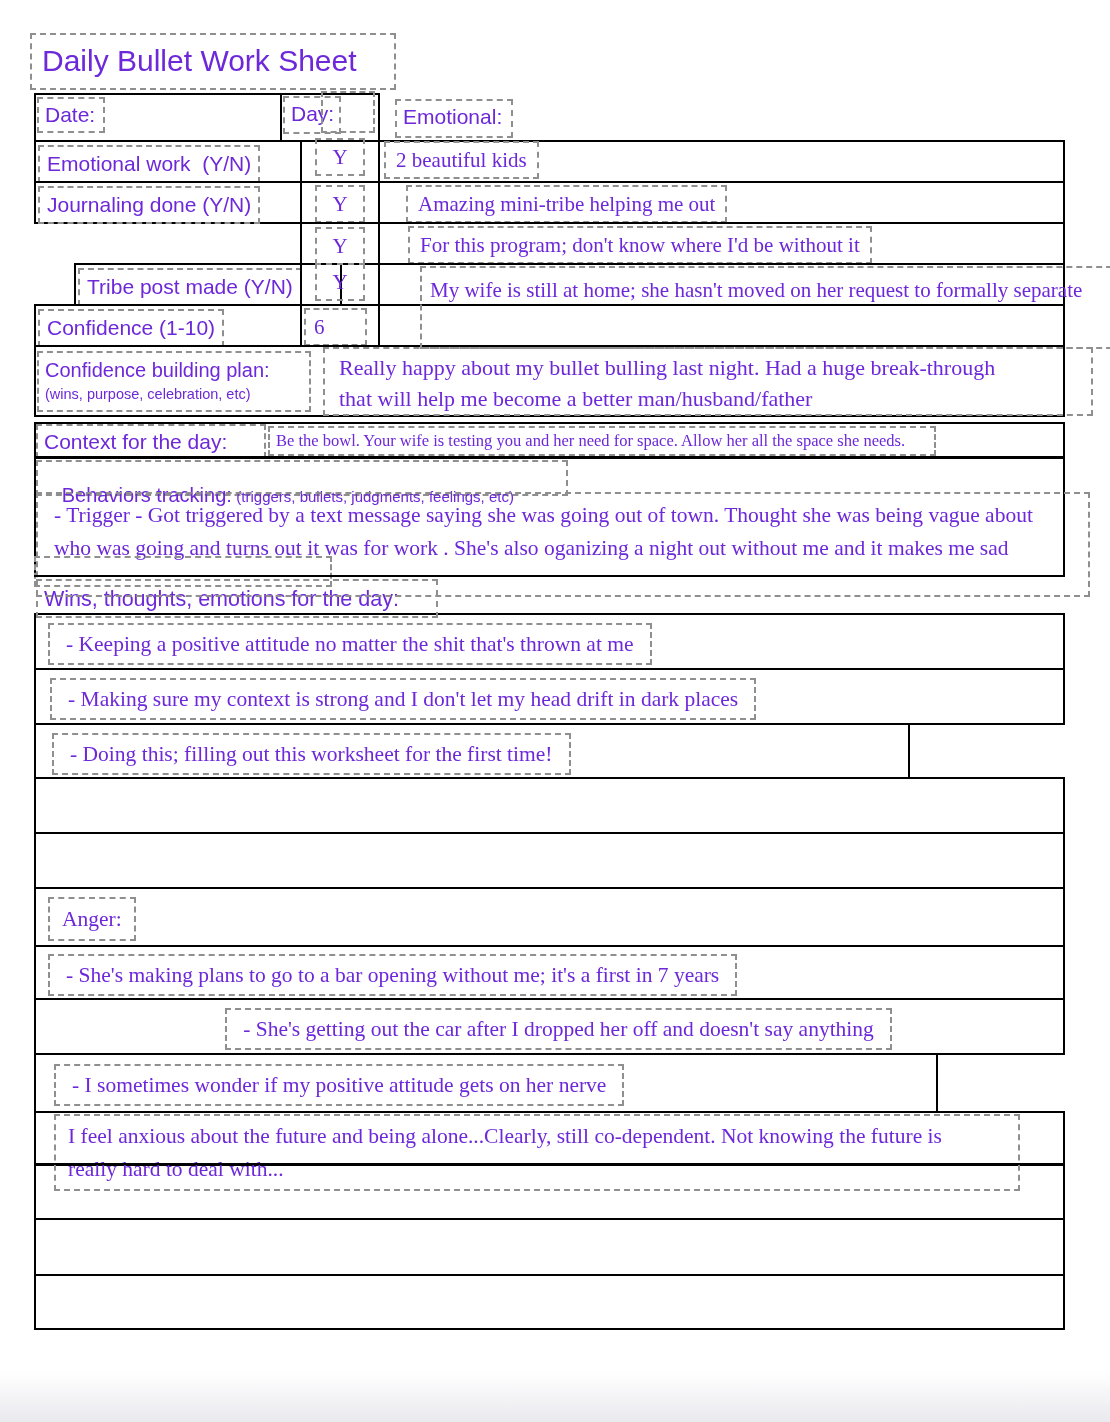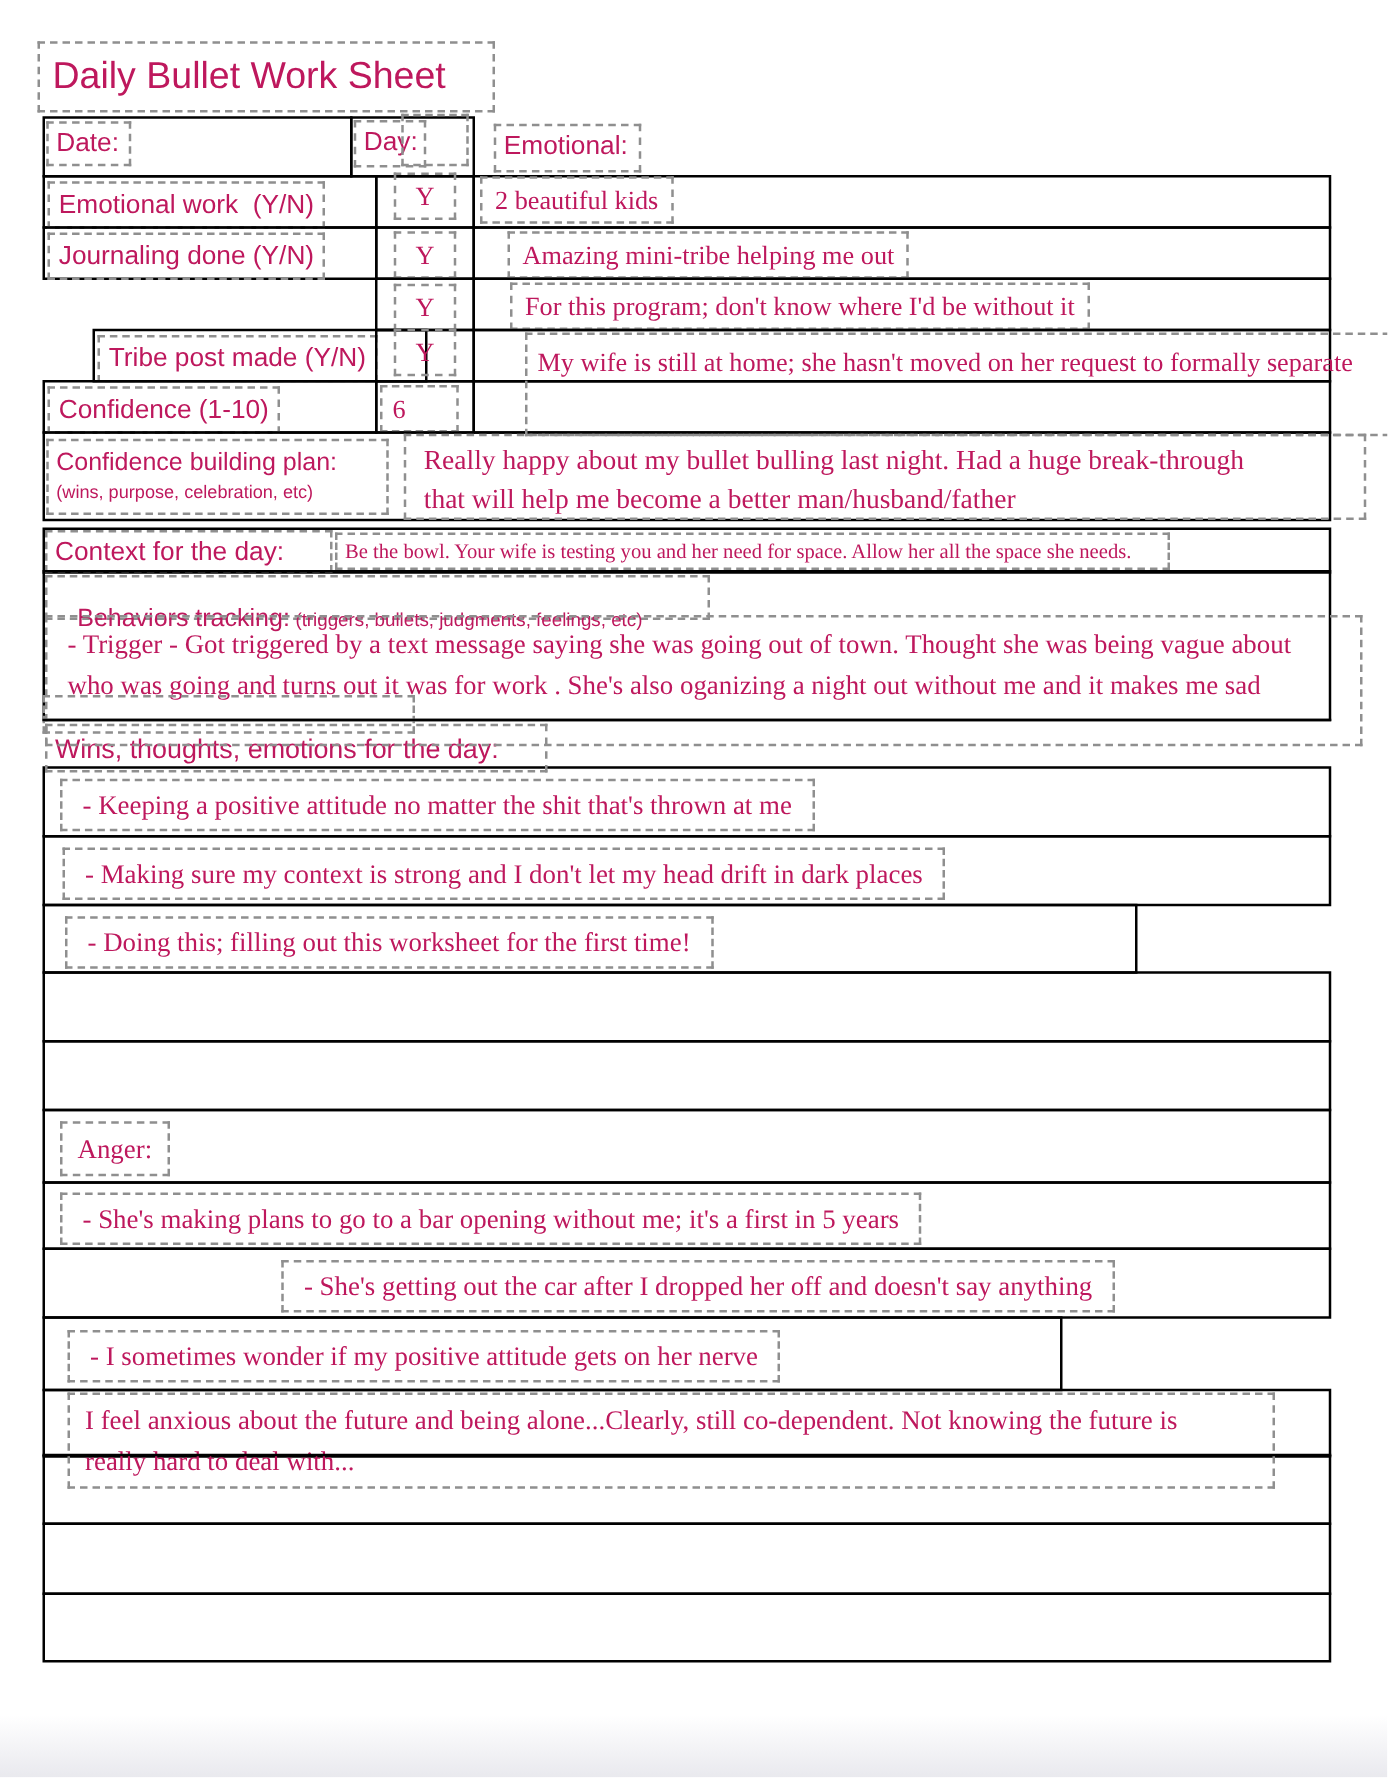--- a/index.html
+++ b/index.html
@@ -1,18 +1,18 @@
 <!DOCTYPE html>
 <html><head>
 <meta charset="utf-8">
 <style>
   html,body{margin:0;padding:0;background:#fff;}
   .sheet{
     position:relative;width:1110px;height:1422px;background:#ffffff;
-    font-family:"Liberation Sans",sans-serif;color:#be185d;overflow:hidden;
+    font-family:"Liberation Sans",sans-serif;color:#6d28d9;overflow:hidden;
   }
   .abs{position:absolute;box-sizing:border-box;}
   .cell{position:absolute;box-sizing:border-box;border:2px solid #000;background:transparent;}
   .d-abs{position:absolute;box-sizing:border-box;border:2px dashed #8f8f8f;background:transparent;}
   .d-in{display:inline-block;box-sizing:border-box;border:2px dashed #8f8f8f;background:transparent;}
   .sans{font-family:"Liberation Sans",sans-serif;}
   .serif{font-family:"Liberation Serif",serif;}
   .title-text{font-size:30px;line-height:46px;padding:3px 10px;white-space:pre;}
   .hlabel{font-size:21px;line-height:28px;padding:2px 6px;white-space:pre;}
   .row-label{font-size:21px;line-height:28px;padding:3px 7px;white-space:pre;margin:3px 0 0 2px;}
@@ -81,23 +81,23 @@
   <div class="d-abs" style="left:34px;top:556px;width:298px;height:31px;z-index:6;"></div>
 
   <div class="d-abs sans" style="left:36px;top:579px;width:402px;height:39px;z-index:4;font-size:21.5px;line-height:29px;padding:4px 6px;white-space:pre;">Wins, thoughts, emotions for the day:</div>
 
   <div class="cell" style="left:34px;top:613px;width:1031px;height:57px;padding:8px 0 0 12px;"><span class="d-in serif nowrap" style="font-size:21.5px;line-height:28px;padding:5px 16px;">- Keeping a positive attitude no matter the shit that's thrown at me</span></div>
   <div class="cell" style="left:34px;top:668px;width:1031px;height:57px;padding:8px 0 0 14px;"><span class="d-in serif nowrap" style="font-size:21.5px;line-height:28px;padding:5px 16px;">- Making sure my context is strong and I don't let my head drift in dark places</span></div>
   <div class="cell" style="left:34px;top:723px;width:876px;height:56px;padding:8px 0 0 16px;"><span class="d-in serif nowrap" style="font-size:21.5px;line-height:28px;padding:5px 16px;">- Doing this; filling out this worksheet for the first time!</span></div>
   <div class="cell" style="left:34px;top:777px;width:1031px;height:57px;"></div>
   <div class="cell" style="left:34px;top:832px;width:1031px;height:57px;"></div>
   <div class="cell" style="left:34px;top:887px;width:1031px;height:60px;padding:8px 0 0 12px;"><span class="d-in serif nowrap" style="font-size:21.5px;line-height:28px;padding:6px 12px;">Anger:</span></div>
-  <div class="cell" style="left:34px;top:945px;width:1031px;height:55px;padding:7px 0 0 12px;"><span class="d-in serif nowrap" style="font-size:21.5px;line-height:28px;padding:5px 16px;">- She's making plans to go to a bar opening without me; it's a first in 5 years</span></div>
+  <div class="cell" style="left:34px;top:945px;width:1031px;height:55px;padding:7px 0 0 12px;"><span class="d-in serif nowrap" style="font-size:21.5px;line-height:28px;padding:5px 16px;">- She's making plans to go to a bar opening without me; it's a first in 7 years</span></div>
   <div class="cell" style="left:34px;top:998px;width:1031px;height:57px;padding:8px 0 0 18px;text-align:center;"><span class="d-in serif nowrap" style="font-size:21.5px;line-height:28px;padding:5px 16px;">- She's getting out the car after I dropped her off and doesn't say anything</span></div>
-  <div class="cell" style="left:34px;top:1053px;width:816px;height:60px;padding:9px 0 0 18px;"><span class="d-in serif nowrap" style="font-size:21.5px;line-height:28px;padding:5px 16px;">- I sometimes wonder if my positive attitude gets on her nerve</span></div>
+  <div class="cell" style="left:34px;top:1053px;width:904px;height:60px;padding:9px 0 0 18px;"><span class="d-in serif nowrap" style="font-size:21.5px;line-height:28px;padding:5px 16px;">- I sometimes wonder if my positive attitude gets on her nerve</span></div>
   <div class="cell" style="left:34px;top:1111px;width:1031px;height:55px;"></div>
   <div class="cell" style="left:34px;top:1164px;width:1031px;height:56px;"></div>
   <div class="cell" style="left:34px;top:1218px;width:1031px;height:58px;"></div>
   <div class="cell" style="left:34px;top:1274px;width:1031px;height:56px;"></div>
 
   <div class="d-abs" style="left:54px;top:1114px;width:966px;height:77px;z-index:5;padding:4px 0 0 12px;">
     <div class="serif" style="font-size:21.5px;line-height:33px;width:925px;">I feel anxious about the future and being alone...Clearly, still co-dependent. Not knowing the future is really hard to deal with...</div>
   </div>
 
   <div class="strike" style="left:34px;top:575px;width:1031px;height:2px;"></div>

